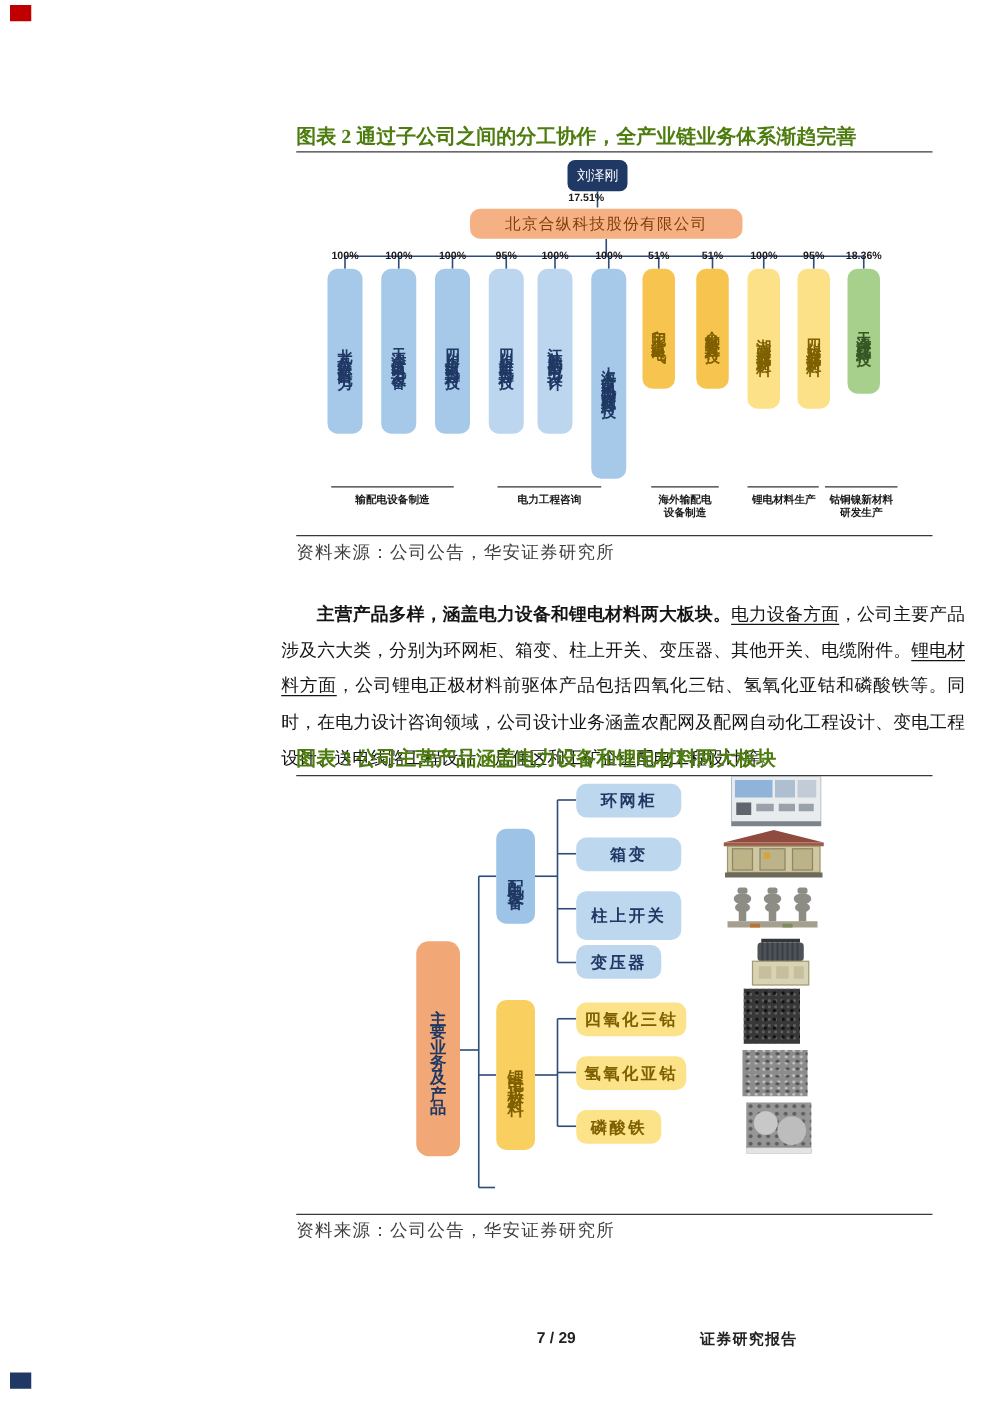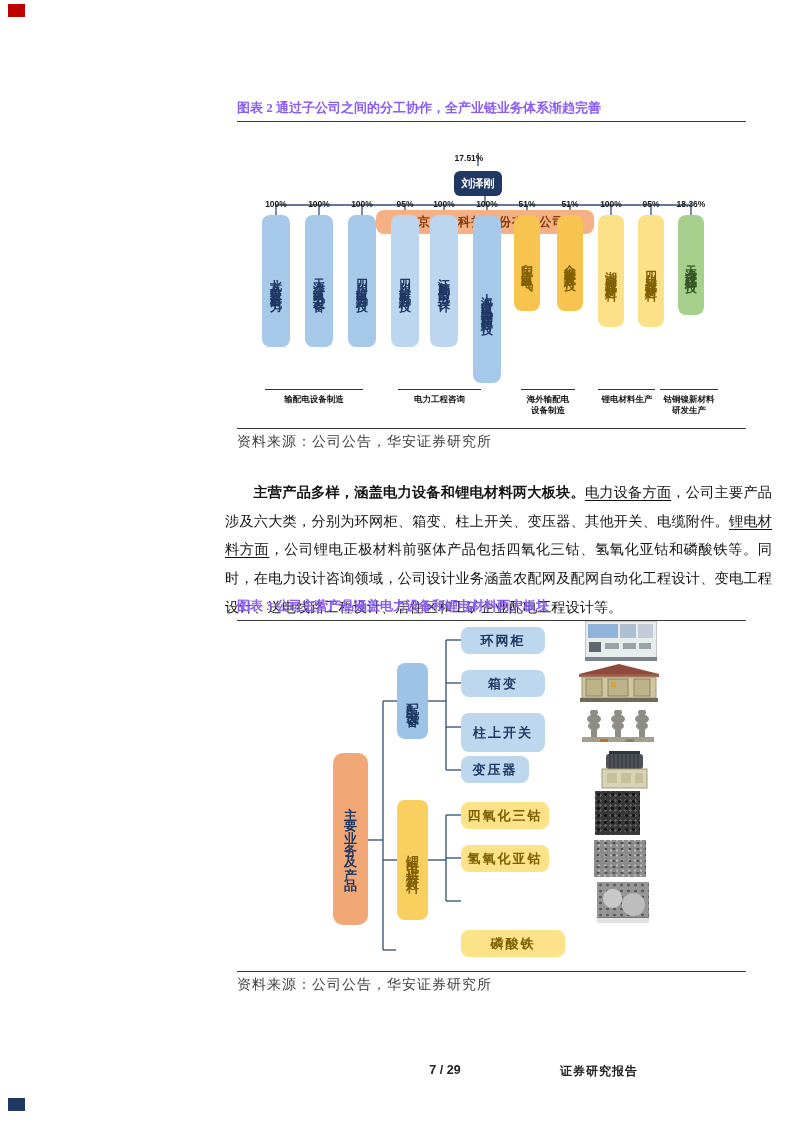--- a/index.html
+++ b/index.html
@@ -1,27 +1,27 @@
 <!DOCTYPE html>
 <html><head>
 <meta charset="utf-8">
 <style>
   html,body{margin:0;padding:0;background:#fff;}
   .page{position:relative;width:793px;height:1122px;background:#fff;overflow:hidden;
         font-family:"Liberation Serif","DejaVu Serif",serif;color:#111;}
   .corner{position:absolute;width:17px;height:13px;}
   .corner.red{left:8px;top:4px;background:#C00000;}
   .corner.blue{left:8px;top:1098px;background:#1F3864;}
-  .fig-title{position:absolute;left:237px;width:509px;font-weight:bold;font-size:13px;color:#8b5cf6;}
+  .fig-title{position:absolute;left:237px;width:509px;font-weight:bold;font-size:16px;color:#4d7c0f;}
   .hr{position:absolute;border-top:1.2px solid #3a3a3a;}
   .source{position:absolute;left:237px;font-size:14px;color:#3f3f3f;letter-spacing:1px;}
   svg.connectors{position:absolute;left:0;top:0;pointer-events:none;}
   
   .nbox{position:absolute;display:flex;align-items:center;justify-content:center;
-        border-radius:6px;font-weight:bold;margin-top:43px;}
+        border-radius:6px;font-weight:normal;}
   .liu{background:#1F3864;color:#fff;font-size:11px;}
   .parent-co{background:#F5B183;color:#843C0C;font-size:12.5px;border-radius:8px;letter-spacing:1px;}
   .pct{position:absolute;font-family:"Liberation Sans","DejaVu Sans",sans-serif;
        font-size:8.5px;font-weight:bold;color:#1a1a1a;text-align:center;}
   .vbox{position:absolute;display:flex;align-items:center;justify-content:center;
         writing-mode:vertical-rl;text-orientation:upright;border-radius:8px;
         font-weight:bold;font-size:12px;letter-spacing:3px;line-height:1;}
   .sub-blue{background:#A6C9E9;color:#1F3864;}
   .sub-blue-light{background:#BCD6EF;color:#1F3864;}
   .sub-amber{background:#F6C44F;color:#7F5F00;}
@@ -170,21 +170,21 @@
 
   <div class="vbox hdr-blue" style="left:397px;top:663px;width:31px;height:76px">配电设备</div>
   <div class="item item-blue" style="left:461px;top:627px;width:84px;height:27px">环网柜</div>
   <div class="item item-blue" style="left:461px;top:670px;width:84px;height:27px">箱变</div>
   <div class="item item-blue" style="left:461px;top:713px;width:84px;height:39px">柱上开关</div>
   <div class="item item-blue" style="left:461px;top:756px;width:68px;height:27px">变压器</div>
 
   <div class="vbox hdr-yellow" style="left:397px;top:800px;width:31px;height:120px">锂电正极材料</div>
   <div class="item item-yellow" style="left:461px;top:802px;width:88px;height:27px">四氧化三钴</div>
   <div class="item item-yellow" style="left:461px;top:845px;width:88px;height:27px">氢氧化亚钴</div>
-  <div class="item item-yellow" style="left:461px;top:930px;width:104px;height:27px">磷酸铁</div>
+  <div class="item item-yellow" style="left:461px;top:888px;width:68px;height:27px">磷酸铁</div>
 
 
   <div class="photo" style="left:585px;top:621px;width:72px;height:40px">
     <svg width="72" height="40" viewBox="0 0 72 40">
         <rect width="72" height="40" fill="#e9ecef" stroke="#9aa1a8"></rect>
         <rect x="3" y="3" width="30" height="14" fill="#8fb3d9"></rect>
         <rect x="35" y="3" width="16" height="14" fill="#aebfd2"></rect>
         <rect x="53" y="3" width="15" height="14" fill="#c3ccd6"></rect>
         <rect x="4" y="21" width="12" height="10" fill="#5f666d"></rect>
         <rect x="20" y="22" width="14" height="6" fill="#9aa1a8"></rect>

